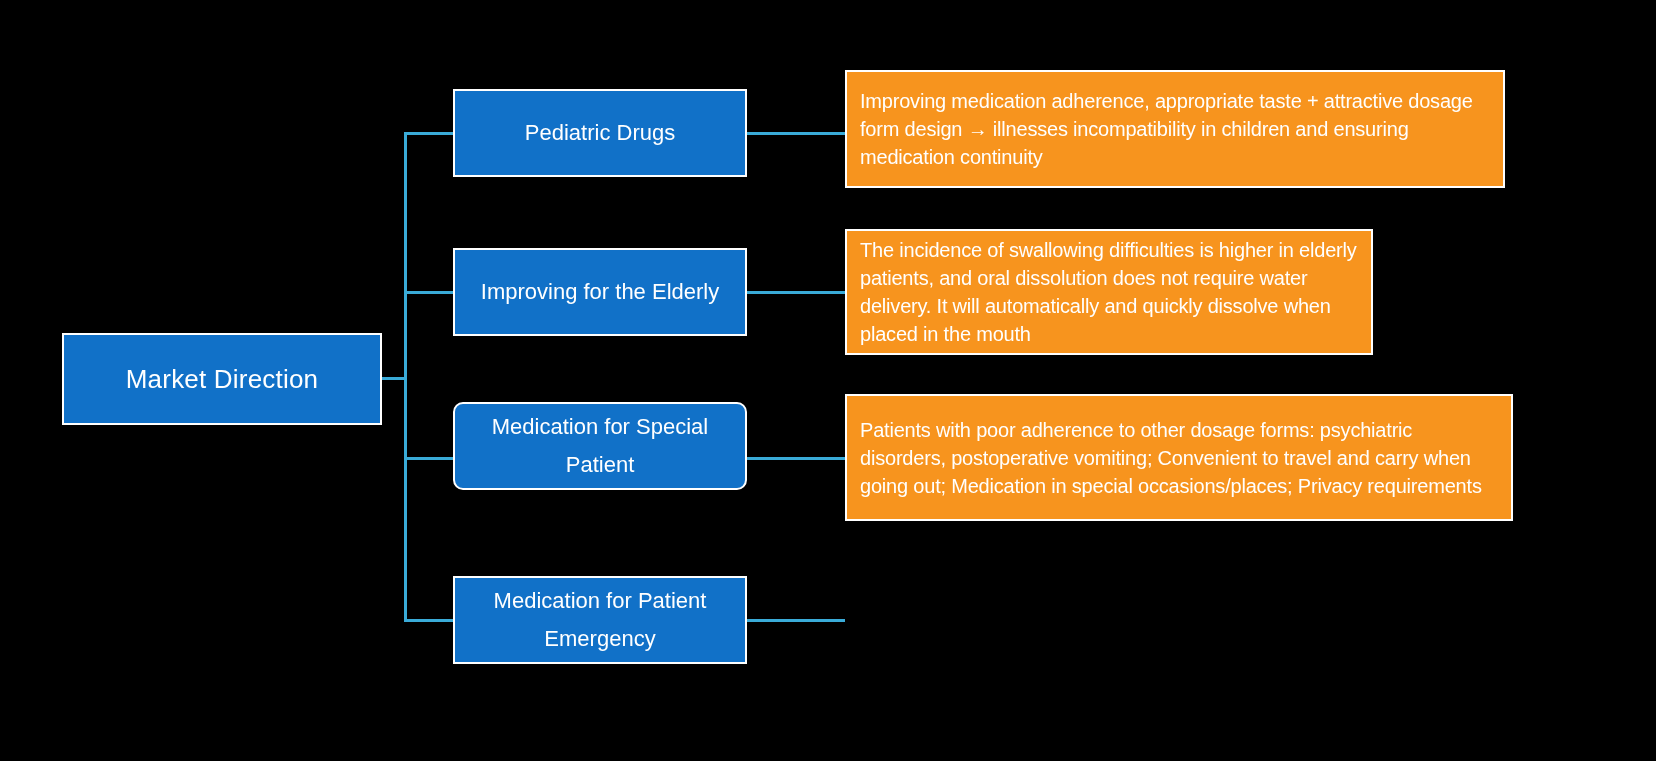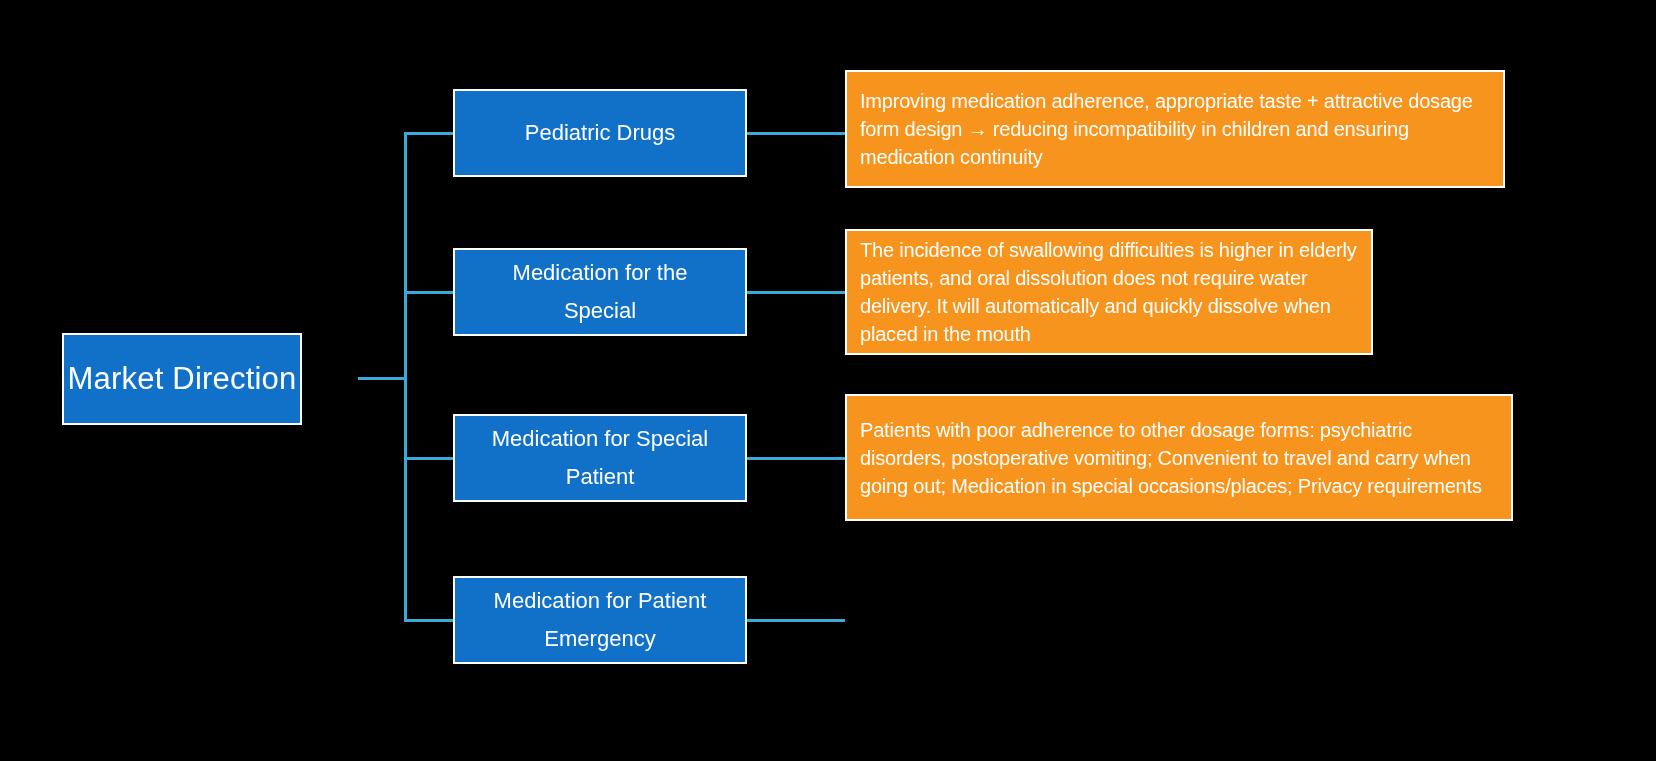--- a/index.html
+++ b/index.html
@@ -22,22 +22,22 @@
     background: var(--node-fill, #1171C8);
     border: 2px solid var(--border, #FFFFFF);
     color: var(--text, #FFFFFF);
     display: flex;
     align-items: center;
     justify-content: center;
     text-align: center;
   }
   .root-node {
     left: 62px; top: 333px;
-    width: 240px; height: 92px;
-    font-size: 31px;
+    width: 320px; height: 92px;
+    font-size: 26px;
     letter-spacing: 0.2px;
   }
   .branch-node {
     left: 453px;
     width: 294px; height: 88px;
     font-size: 22px;
     line-height: 1.72;
     padding: 4px 25px;
   }
   .desc-box {
@@ -51,21 +51,21 @@
     align-items: center;
     font-size: 20px;
     line-height: 1.4;
     letter-spacing: -0.2px;
     padding: 4px 13px;
     text-align: left;
   }
   
   .node-r1 { top: 89px;  }
   .node-r2 { top: 248px; }
-  .node-r3 { top: 414px; }
+  .node-r3 { top: 402px; border-radius: 10px; }
   .node-r4 { top: 576px; }
   .desc-r1 { top: 70px;  height: 118px; width: 660px; }
   .desc-r2 { top: 229px; height: 126px; width: 528px; }
   .desc-r3 { top: 394px; height: 127px; width: 668px; }
   .desc-r4 { top: 558px; height: 124px; width: 656px; }
   
   .line {
     position: absolute;
     background: var(--connector, #3AABD8);
   }
@@ -97,31 +97,31 @@
   <div class="line link row4"></div>
 
   <div class="node root-node">
     <span>Market Direction</span>
   </div>
 
   <div class="node branch-node node-r1">
     <span>Pediatric Drugs</span>
   </div>
   <div class="node branch-node node-r2">
-    <span>Medication for the Special</span>
+    <span>Improving for the Elderly</span>
   </div>
   <div class="node branch-node node-r3">
     <span>Medication for Special Patient</span>
   </div>
   <div class="node branch-node node-r4">
     <span>Medication for Patient Emergency</span>
   </div>
 
   <div class="desc-box desc-r1">
-    <span>Improving medication adherence, appropriate taste + attractive dosage form design → reducing incompatibility in children and ensuring medication continuity</span>
+    <span>Improving medication adherence, appropriate taste + attractive dosage form design → illnesses incompatibility in children and ensuring medication continuity</span>
   </div>
   <div class="desc-box desc-r2">
     <span>The incidence of swallowing difficulties is higher in elderly patients, and oral dissolution does not require water delivery. It will automatically and quickly dissolve when placed in the mouth</span>
   </div>
   <div class="desc-box desc-r3">
     <span>Patients with poor adherence to other dosage forms: psychiatric disorders, postoperative vomiting; Convenient to travel and carry when going out; Medication in special occasions/places; Privacy requirements</span>
   </div>
 
 </div>
 

